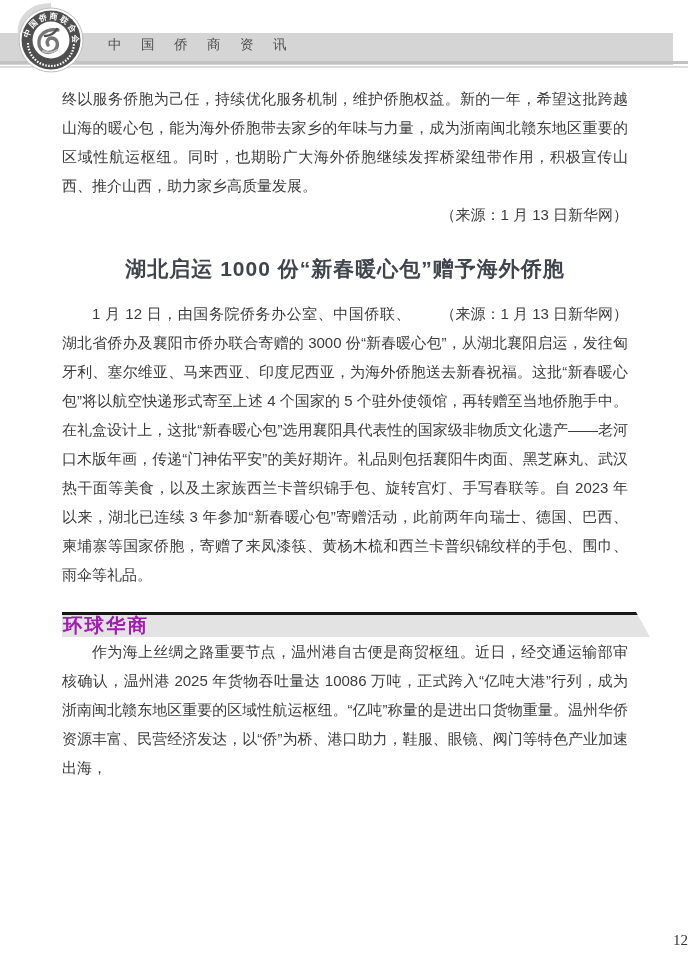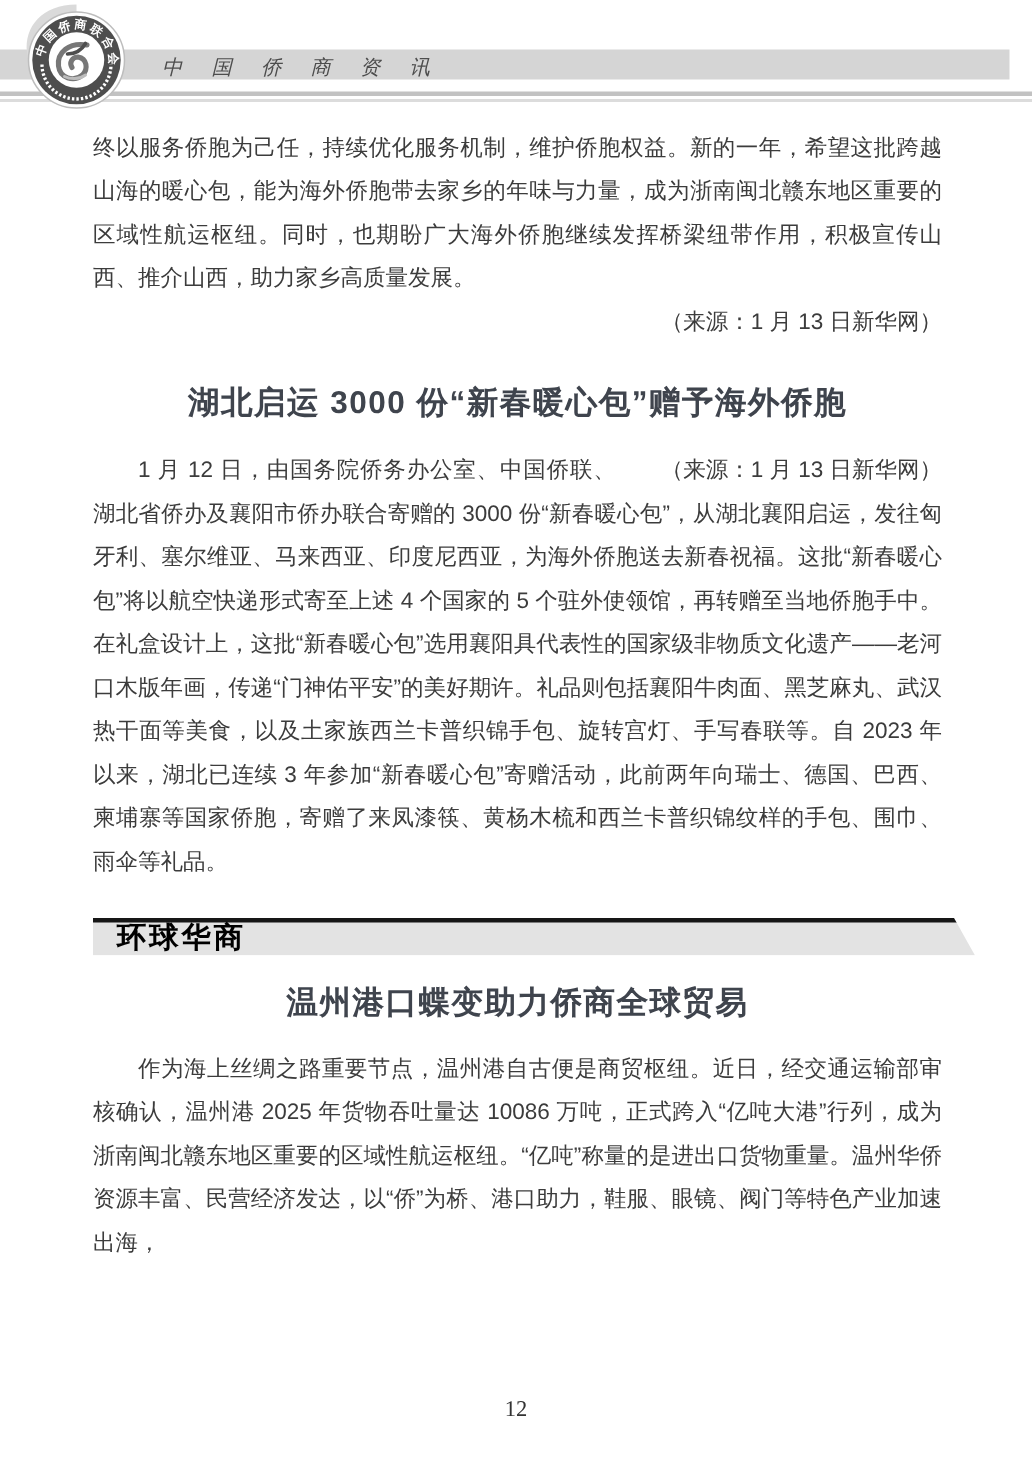--- a/index.html
+++ b/index.html
@@ -5,23 +5,22 @@
   * { margin:0; padding:0; box-sizing:border-box; }
   html,body { background:#fff; }
   body {
     width:688px; height:971px; position:relative; overflow:hidden;
     font-family:"Liberation Sans","DejaVu Sans",sans-serif;
   }
 
   
   .masthead { position:absolute; top:0; left:0; right:0; height:76px; }
   .masthead-band {
-    position:absolute; top:33px; left:0; right:15px; height:20px;
+    position:absolute; top:33px; left:0; right:15px; height:32px;
     background:#d5d5d5;
-    font-style:italic;
   }
   .masthead-title {
     position:absolute; left:108px; top:0; line-height:24px;
     font-size:13.5px; color:#4d4d4d; letter-spacing:19.5px; white-space:nowrap;
   }
   .masthead-rule-1 { position:absolute; top:61px; left:0; right:0; height:3px; background:#c2c2c2; }
   .masthead-rule-2 { position:absolute; top:66px; left:0; right:0; height:2px; background:#dcdcdc; }
   .logo-wrap { position:absolute; left:12px; top:2px; width:78px; height:78px; }
 
   
@@ -40,28 +39,28 @@
     letter-spacing:1px; line-height:30px;
   }
   .title-1 { margin:25px 0 15px 0; }
   .title-2 { margin:17px 0 14px 0; }
   .section-bar {
     margin-top:23px; width:588px; height:25px;
     background:#e3e3e3; border-top:3px solid #161616;
     clip-path:polygon(0 0, calc(100% - 14px) 0, 100% 100%, 0 100%);
   }
   .section-label {
-    display:inline-block; line-height:22px; padding-left:16px;
+    display:inline-block; line-height:22px; padding-left:1px;
     font-family:"Liberation Serif","DejaVu Serif",serif;
-    font-size:19.5px; font-weight:bold; color:#000000; letter-spacing:2px;
+    font-size:19.5px; font-weight:bold; color:#a21caf; letter-spacing:2px;
   }
 
   
   .page-number {
-    position:absolute; bottom:22px; left:0; right:0; text-align:center;
+    position:absolute; bottom:22px; left:0; right:0; text-align:right;
     font-family:"Liberation Serif","DejaVu Serif",serif;
     font-size:15px; color:#333;
   }
 </style>
 </head>
 <body>
 
 <div class="masthead">
   <div class="masthead-band">
     <div class="masthead-title">中国侨商资讯</div>
@@ -96,27 +95,26 @@
       </g>
     </svg>
   </div>
 </div>
 
 <div class="content">
 
   <p class="para">终以服务侨胞为己任，持续优化服务机制，维护侨胞权益。新的一年，希望这批跨越山海的暖心包，能为海外侨胞带去家乡的年味与力量，成为浙南闽北赣东地区重要的区域性航运枢纽。同时，也期盼广大海外侨胞继续发挥桥梁纽带作用，积极宣传山西、推介山西，助力家乡高质量发展。</p>
   <div class="source-line">（来源：1 月 13 日新华网）</div>
 
-  <h1 class="article-title title-1">湖北启运 3000 份“新春暖心包”赠予海外侨胞</h1>
+  <h1 class="article-title title-1">湖北启运 1000 份“新春暖心包”赠予海外侨胞</h1>
   <p class="para indent">
     <span class="source-inline">（来源：1 月 13 日新华网）</span><span>1 月 12 日，由国务院侨务办公室、中国侨联、湖北省侨办及襄阳市侨办联合寄赠的 3000 份“新春暖心包”，从湖北襄阳启运，发往匈牙利、塞尔维亚、马来西亚、印度尼西亚，为海外侨胞送去新春祝福。这批“新春暖心包”将以航空快递形式寄至上述 4 个国家的 5 个驻外使领馆，再转赠至当地侨胞手中。在礼盒设计上，这批“新春暖心包”选用襄阳具代表性的国家级非物质文化遗产——老河口木版年画，传递“门神佑平安”的美好期许。礼品则包括襄阳牛肉面、黑芝麻丸、武汉热干面等美食，以及土家族西兰卡普织锦手包、旋转宫灯、手写春联等。自 2023 年以来，湖北已连续 3 年参加“新春暖心包”寄赠活动，此前两年向瑞士、德国、巴西、柬埔寨等国家侨胞，寄赠了来凤漆筷、黄杨木梳和西兰卡普织锦纹样的手包、围巾、雨伞等礼品。</span>
   </p>
 
   <div class="section-bar">
     <span class="section-label">环球华商</span>
   </div>
 
-  <h1 class="article-title title-2">温州港口蝶变助力侨商全球贸易</h1>
   <p class="para indent">作为海上丝绸之路重要节点，温州港自古便是商贸枢纽。近日，经交通运输部审核确认，温州港 2025 年货物吞吐量达 10086 万吨，正式跨入“亿吨大港”行列，成为浙南闽北赣东地区重要的区域性航运枢纽。“亿吨”称量的是进出口货物重量。温州华侨资源丰富、民营经济发达，以“侨”为桥、港口助力，鞋服、眼镜、阀门等特色产业加速出海，</p>
 
 </div>
 
 <div class="page-number">12</div>
 
 </body></html>

